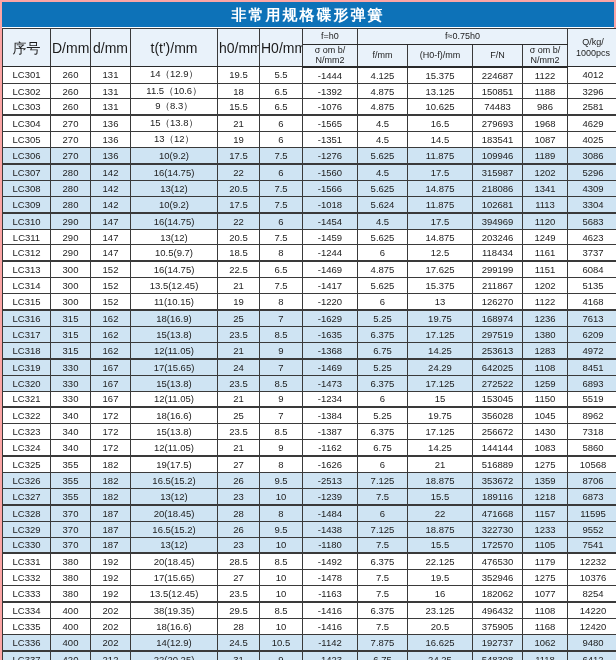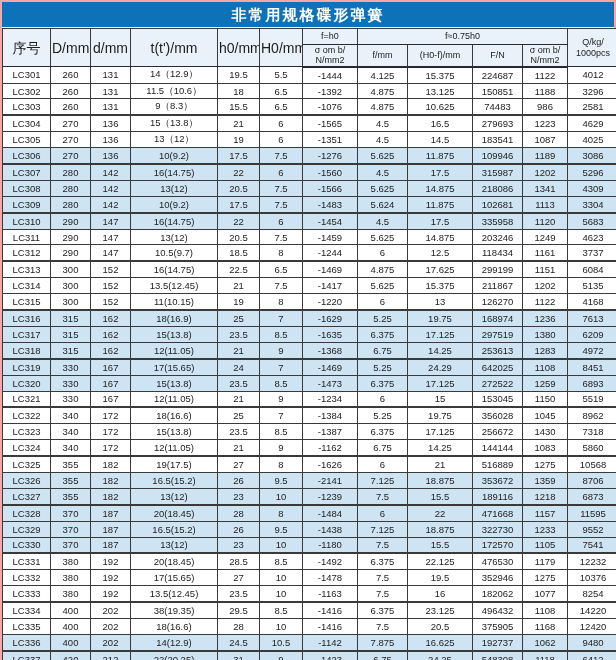--- a/index.html
+++ b/index.html
@@ -156,21 +156,21 @@
           <td>LC304</td>
           <td>270</td>
           <td>136</td>
           <td>15（13.8）</td>
           <td>21</td>
           <td>6</td>
           <td>-1565</td>
           <td>4.5</td>
           <td>16.5</td>
           <td>279693</td>
-          <td>1223</td>
+          <td>1968</td>
           <td>4629</td>
         </tr>
         <tr>
           <td>LC305</td>
           <td>270</td>
           <td>136</td>
           <td>13（12）</td>
           <td>19</td>
           <td>6</td>
           <td>-1351</td>
@@ -222,38 +222,38 @@
           <td>1341</td>
           <td>4309</td>
         </tr>
         <tr class="hl group-end">
           <td>LC309</td>
           <td>280</td>
           <td>142</td>
           <td>10(9.2)</td>
           <td>17.5</td>
           <td>7.5</td>
-          <td>-1483</td>
+          <td>-1018</td>
           <td>5.624</td>
           <td>11.875</td>
           <td>102681</td>
           <td>1113</td>
           <td>3304</td>
         </tr>
         <tr class="hl">
           <td>LC310</td>
           <td>290</td>
           <td>147</td>
           <td>16(14.75)</td>
           <td>22</td>
           <td>6</td>
           <td>-1454</td>
           <td>4.5</td>
           <td>17.5</td>
-          <td>335958</td>
+          <td>394969</td>
           <td>1120</td>
           <td>5683</td>
         </tr>
         <tr>
           <td>LC311</td>
           <td>290</td>
           <td>147</td>
           <td>13(12)</td>
           <td>20.5</td>
           <td>7.5</td>
@@ -460,21 +460,21 @@
           <td>1275</td>
           <td>10568</td>
         </tr>
         <tr class="hl">
           <td>LC326</td>
           <td>355</td>
           <td>182</td>
           <td>16.5(15.2)</td>
           <td>26</td>
           <td>9.5</td>
-          <td>-2141</td>
+          <td>-2513</td>
           <td>7.125</td>
           <td>18.875</td>
           <td>353672</td>
           <td>1359</td>
           <td>8706</td>
         </tr>
         <tr class="hl group-end">
           <td>LC327</td>
           <td>355</td>
           <td>182</td>

